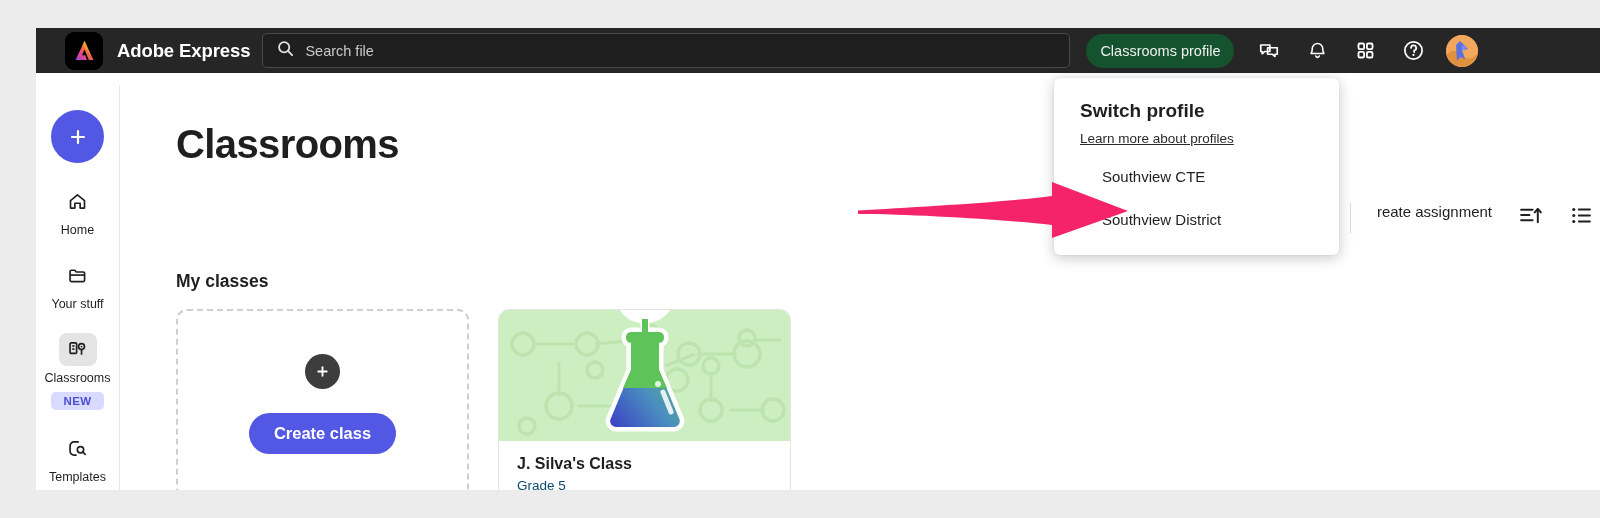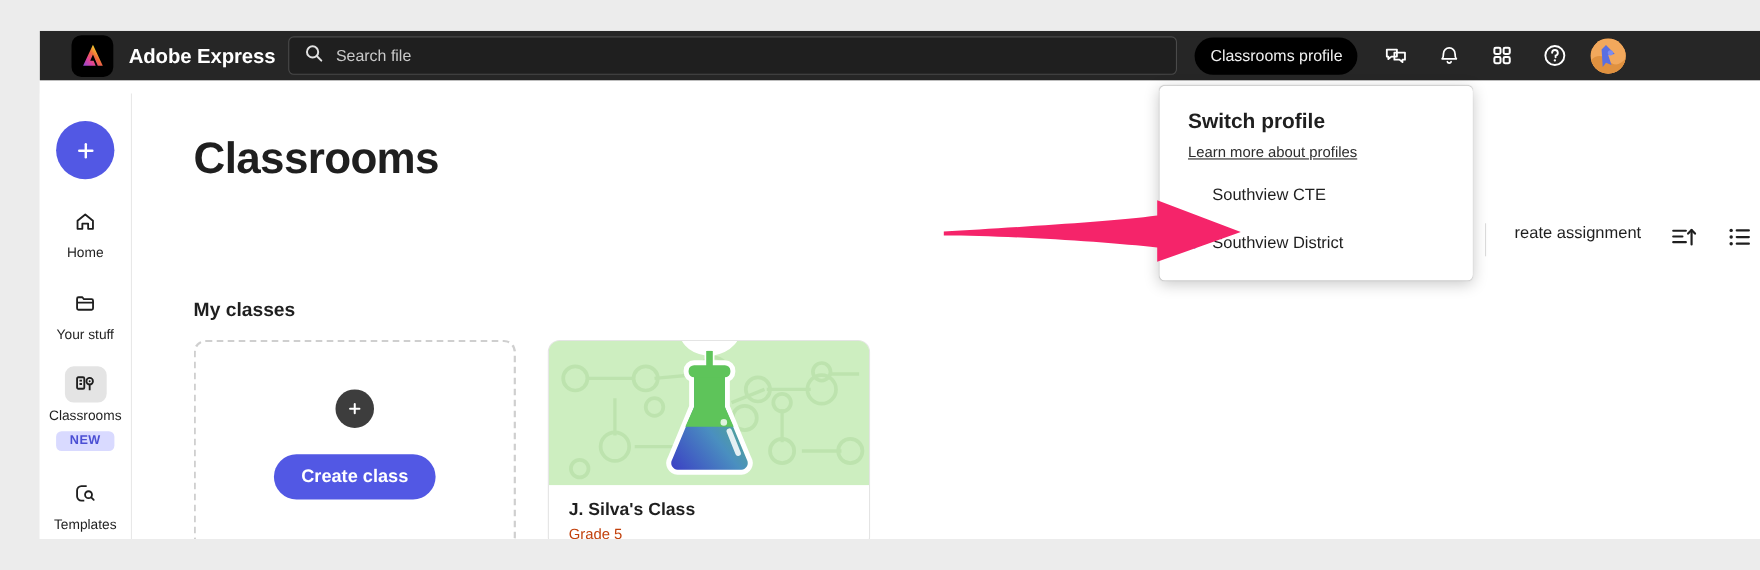--- a/index.html
+++ b/index.html
@@ -49,21 +49,21 @@
     border: 1px solid #4a4a4a; border-radius: 5px;
     background: #1f1f1f;
     display: flex; align-items: center; padding: 0 14px;
     flex: none;
   }
   .search-wrap .ph {
     color: #c9c9c9; font-size: 14.5px; margin-left: 11px;
   }
   .profile-chip {
     margin-left: 16px; height: 34px; border-radius: 17px;
-    background: #000000; color: #f0f0f0;
+    background: #14532d; color: #f0f0f0;
     display: flex; align-items: center; padding: 0 14px;
     font-size: 14.5px; white-space: nowrap; flex: none; cursor: pointer;
   }
   .tb-icon {
     margin-left: 22px; width: 26px; height: 26px;
     display: flex; align-items: center; justify-content: center;
     flex: none; cursor: pointer;
   }
   .avatar {
     margin-left: 20px; width: 32px; height: 32px; border-radius: 50%;
@@ -147,21 +147,21 @@
   .class-card {
     width: 293px; height: 190px; border-radius: 11px;
     border: 1px solid #e4e4e4; overflow: hidden; background: #fff;
     cursor: pointer; display: flex; flex-direction: column;
   }
   .class-thumb {
     height: 131px; background: #cdeec0; position: relative; overflow: hidden;
   }
   .class-meta { padding: 14px 18px 0 18px; }
   .class-name { font-size: 16px; font-weight: bold; color: #1f1f1f; }
-  .class-grade { font-size: 13.5px; color: #c2410c; margin-top: 5px; }
+  .class-grade { font-size: 13.5px; color: #0c4a6e; margin-top: 5px; }
 
   
   #profile-menu {
     position: absolute; left: 1018px; top: 50px;
     width: 285px; height: 177px;
     background: #ffffff; border-radius: 5px;
     box-shadow: 0 3px 14px rgba(0,0,0,.22), 0 0 1px rgba(0,0,0,.2);
     z-index: 40; padding: 22px 0 0 0;
   }
   #menu-title {

